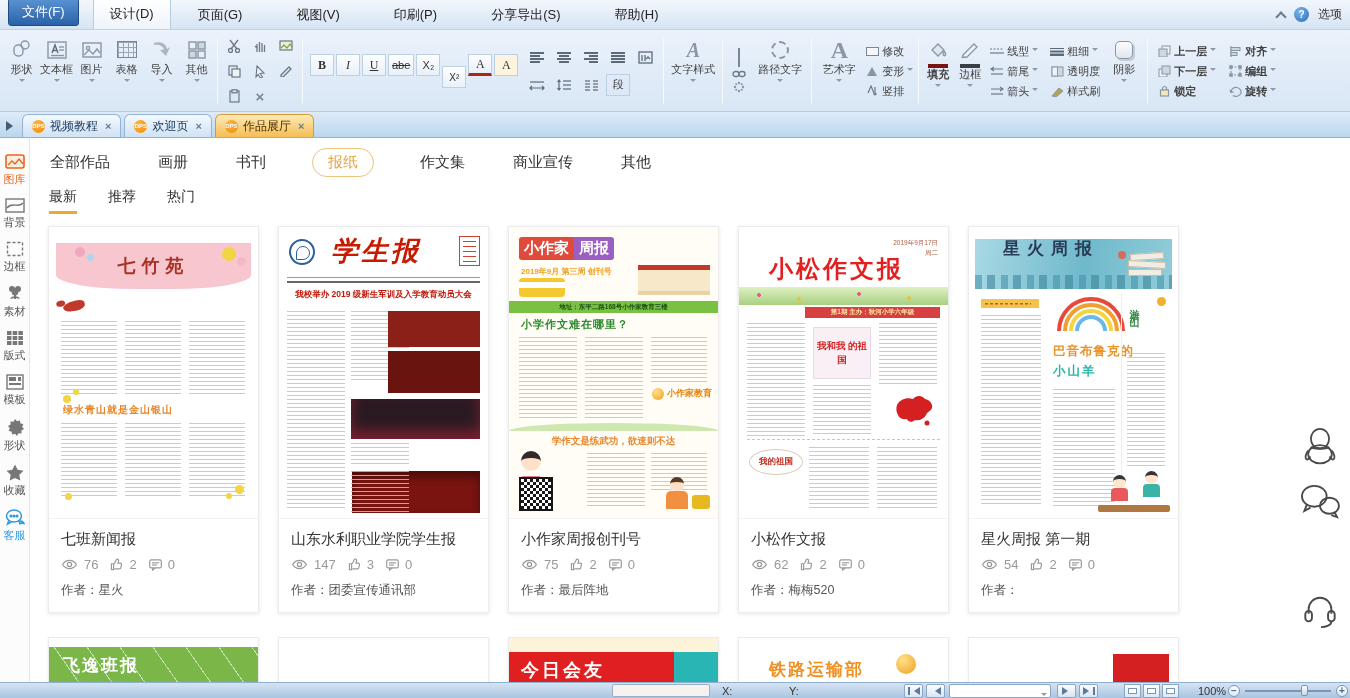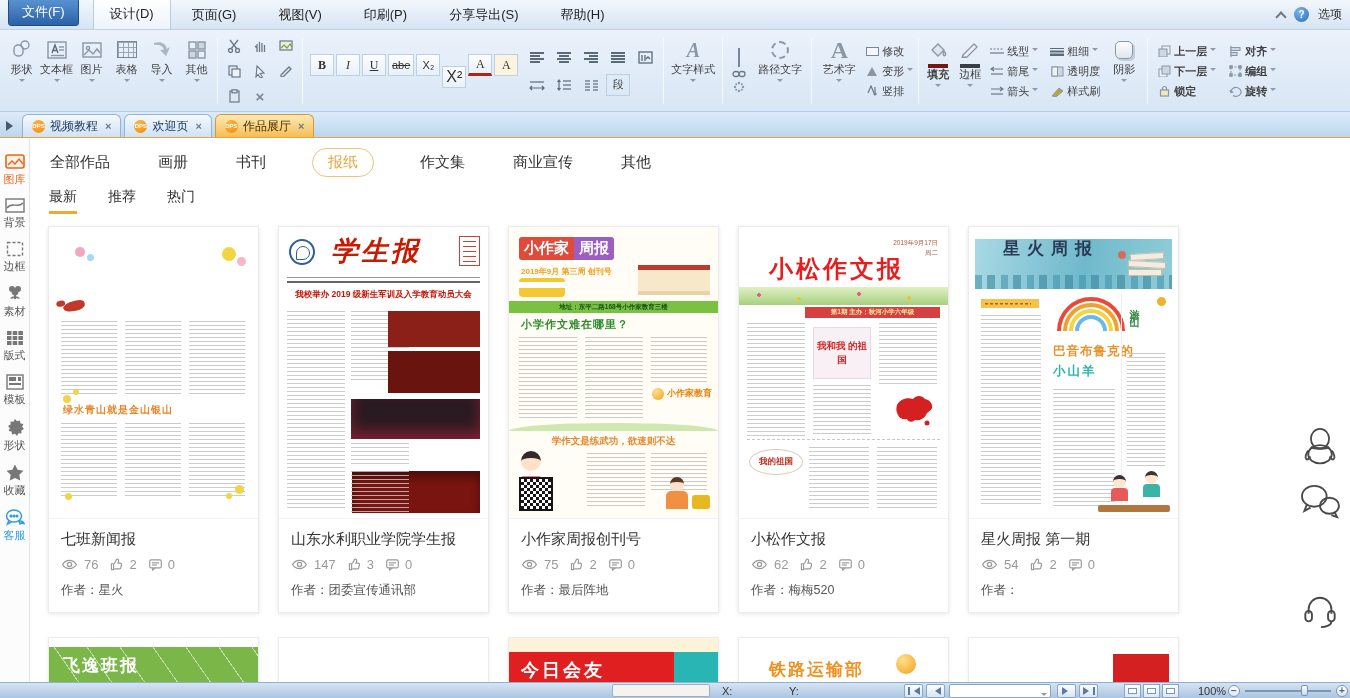--- a/index.html
+++ b/index.html
@@ -5,21 +5,21 @@
   html,body{margin:0;padding:0;width:1350px;height:698px;overflow:hidden;
     font-family:"Liberation Sans","DejaVu Sans",sans-serif;background:#fff;}
   *{box-sizing:border-box;}
   .window{position:relative;width:1350px;height:698px;background:#4d7c0f;overflow:hidden;}
 
   
   .menubar{height:30px;background:linear-gradient(#f2f7fc,#d6e4f3);border-bottom:1px solid #bfd2e6;
     display:flex;align-items:flex-end;padding:0 8px;}
   .file-btn{background:linear-gradient(#5a93d2,#2b62a8);color:#fff;font-size:13px;padding:4px 13px;
     border-radius:3px;margin:3px 14px 3px 0;border:1px solid #1e4c86;cursor:default;}
-  .menu-item{font-size:13px;color:#222;padding:6px 21px 5px;}
+  .menu-item{font-size:13px;color:#222;padding:6px 27px 5px;}
   .menu-item.active{background:linear-gradient(#ffffff,#eef4fb);border:1px solid #b8cce0;border-bottom:none;
     border-radius:4px 4px 0 0;padding:6px 16px 6px;}
   .menubar-right{margin-left:auto;display:flex;align-items:center;gap:9px;padding-bottom:6px;}
   .chev-up{width:8px;height:8px;border-left:2px solid #6b7b8d;border-top:2px solid #6b7b8d;transform:rotate(45deg);margin-top:4px;}
   .qmark{width:15px;height:15px;border-radius:50%;background:radial-gradient(circle at 35% 30%,#7ab6ec,#2a6cba);
     color:#fff;font-size:10px;font-weight:bold;display:flex;align-items:center;justify-content:center;}
   .opt-label{font-size:12px;color:#333;}
 
   
   .ribbon{height:82px;background:linear-gradient(#ebf2fb,#d8e6f5);border-bottom:1px solid #b6cce2;
@@ -353,21 +353,21 @@
 
     <div class="rsep"></div>
 
     <div class="fontgrp">
       <div class="fmtrow">
         <div class="fmtbtn" style="font-weight:bold;font-family:'Liberation Serif',serif;">B</div>
         <div class="fmtbtn" style="font-style:italic;font-family:'Liberation Serif',serif;">I</div>
         <div class="fmtbtn" style="text-decoration:underline;font-family:'Liberation Serif',serif;">U</div>
         <div class="fmtbtn" style="text-decoration:line-through;font-size:11px;">abe</div>
         <div class="fmtbtn" style="font-size:11px;">X₂</div>
-        <div class="fmtbtn" style="font-size:16px;margin-top:12px;">X²</div>
+        <div class="fmtbtn" style="font-size:10px;margin-top:12px;">X²</div>
         <div class="fmtbtn" style="font-family:'Liberation Serif',serif;border-bottom:3px solid #b02418;">A</div>
         <div class="fmtbtn" style="font-family:'Liberation Serif',serif;background:#fdf4df;">A</div>
       </div>
     </div>
 
     <div class="aligngrp">
       <div class="icorow">
         <span class="icobtn">
             <span class="bars b-left">
               <i></i>
@@ -807,20 +807,23 @@
       <div class="filters">
         <span class="filter active">最新</span>
         <span class="filter">推荐</span>
         <span class="filter">热门</span>
       </div>
 
       <div class="grid">
 
         <div class="card">
           <div class="thumb">
+            <div class="t1-head">
+              <span class="t1-title">七竹苑</span>
+            </div>
             <span class="dot" style="right:22px;top:20px;width:14px;height:14px;background:#f2d545;"></span>
             <span class="dot" style="right:12px;top:30px;width:9px;height:9px;background:#f5b8c8;"></span>
             <span class="dot" style="left:26px;top:20px;width:10px;height:10px;background:#f0a8c0;"></span>
             <span class="dot" style="left:38px;top:27px;width:7px;height:7px;background:#a8d8f0;"></span>
             <span class="t1-bird"></span>
             <div class="tl" style="left:12px;top:94px;width:56px;height:76px;"></div>
             <div class="tl" style="left:76px;top:94px;width:56px;height:76px;"></div>
             <div class="tl" style="left:140px;top:94px;width:56px;height:76px;"></div>
             <div class="t1-greenhead">绿水青山就是金山银山</div>
             <span class="dot" style="left:14px;top:168px;width:8px;height:8px;background:#f2d545;"></span>

